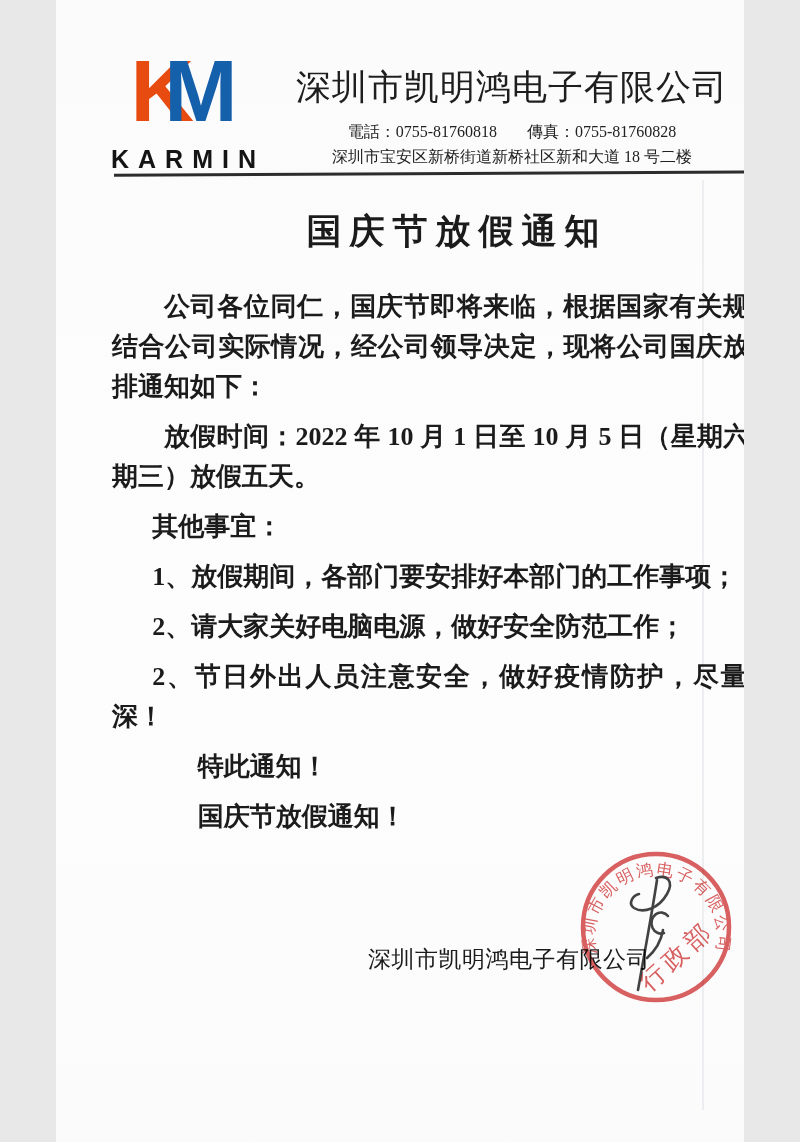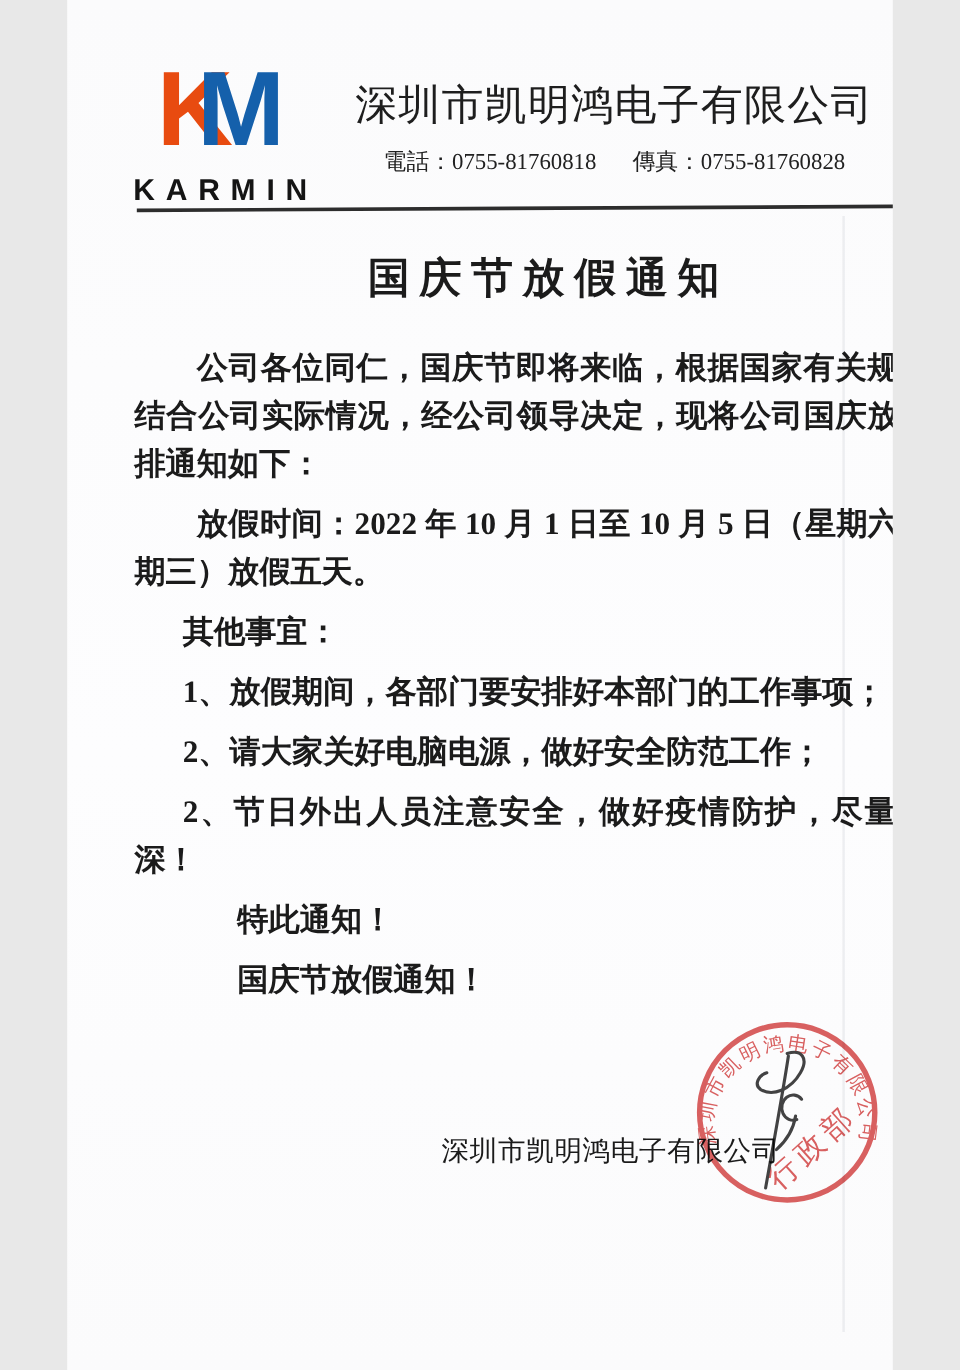--- a/index.html
+++ b/index.html
@@ -12,21 +12,21 @@
   
   .logo{position:absolute;left:42px;top:50px;width:172px;text-align:center;}
   .logo-km{font-family:"Liberation Sans",sans-serif;font-weight:800;font-size:88px;line-height:82px;}
   .logo-k{color:#e84b10;display:inline-block;}
   .logo-m{color:#1560ab;display:inline-block;margin-left:-30px;}
   .logo-brand{font-family:"Liberation Sans",sans-serif;font-weight:700;font-size:25px;
     letter-spacing:9px;color:#141414;margin-top:13px;padding-left:8px;}
   .header-text{position:absolute;left:226px;top:64px;width:460px;text-align:center;}
   .company-name{font-family:"Liberation Sans",sans-serif;font-size:35px;letter-spacing:1px;
     color:#1e1e1e;font-weight:500;white-space:nowrap;}
-  .contact-line{margin-top:11px;font-size:19px;color:#212121;white-space:nowrap;}
+  .contact-line{margin-top:11px;font-size:16px;color:#212121;white-space:nowrap;}
   .contact-gap{display:inline-block;width:30px;}
   .address-line{margin-top:4px;font-size:16px;color:#212121;white-space:nowrap;}
   .divider{position:absolute;left:58px;top:172px;width:688px;height:3px;background:#2d2d2d;
     transform:rotate(-0.3deg);}
   
   .content{position:absolute;top:200px;left:56px;width:690px;}
   .notice-title{text-align:center;font-size:35px;font-weight:600;letter-spacing:8px;
     color:#1b1b1b;margin:8px 0 32px 0;}
   .content p{font-size:26px;line-height:40px;margin:0 0 10px 0;text-align:justify;color:#1b1b1b;font-weight:bold;}
   .ind-body{text-indent:2em;}
@@ -49,20 +49,21 @@
 <div class="page">
 
   <div class="logo">
     <div class="logo-km"><span class="logo-k">K</span><span class="logo-m">M</span></div>
     <div class="logo-brand">KARMIN</div>
   </div>
 
   <div class="header-text">
     <div class="company-name">深圳市凯明鸿电子有限公司</div>
     <div class="contact-line"><span>電話：</span><span>0755-81760818</span><span class="contact-gap"></span><span>傳真：</span><span>0755-81760828</span></div>
+    <div class="address-line">深圳市宝安区新桥街道新桥社区新和大道 18 号二楼</div>
   </div>
 
   <div class="divider"></div>
   <div class="scan-streak"></div>
 
   <div class="content">
     <div class="notice-title">国庆节放假通知</div>
     <p class="ind-body">公司各位同仁，国庆节即将来临，根据国家有关规定，结合公司实际情况，经公司领导决定，现将公司国庆放假安排通知如下：</p>
     <p class="ind-body">放假时间：2022 年 10 月 1 日至 10 月 5 日（星期六至星期三）放假五天。</p>
     <p class="ind-list">其他事宜：</p>

